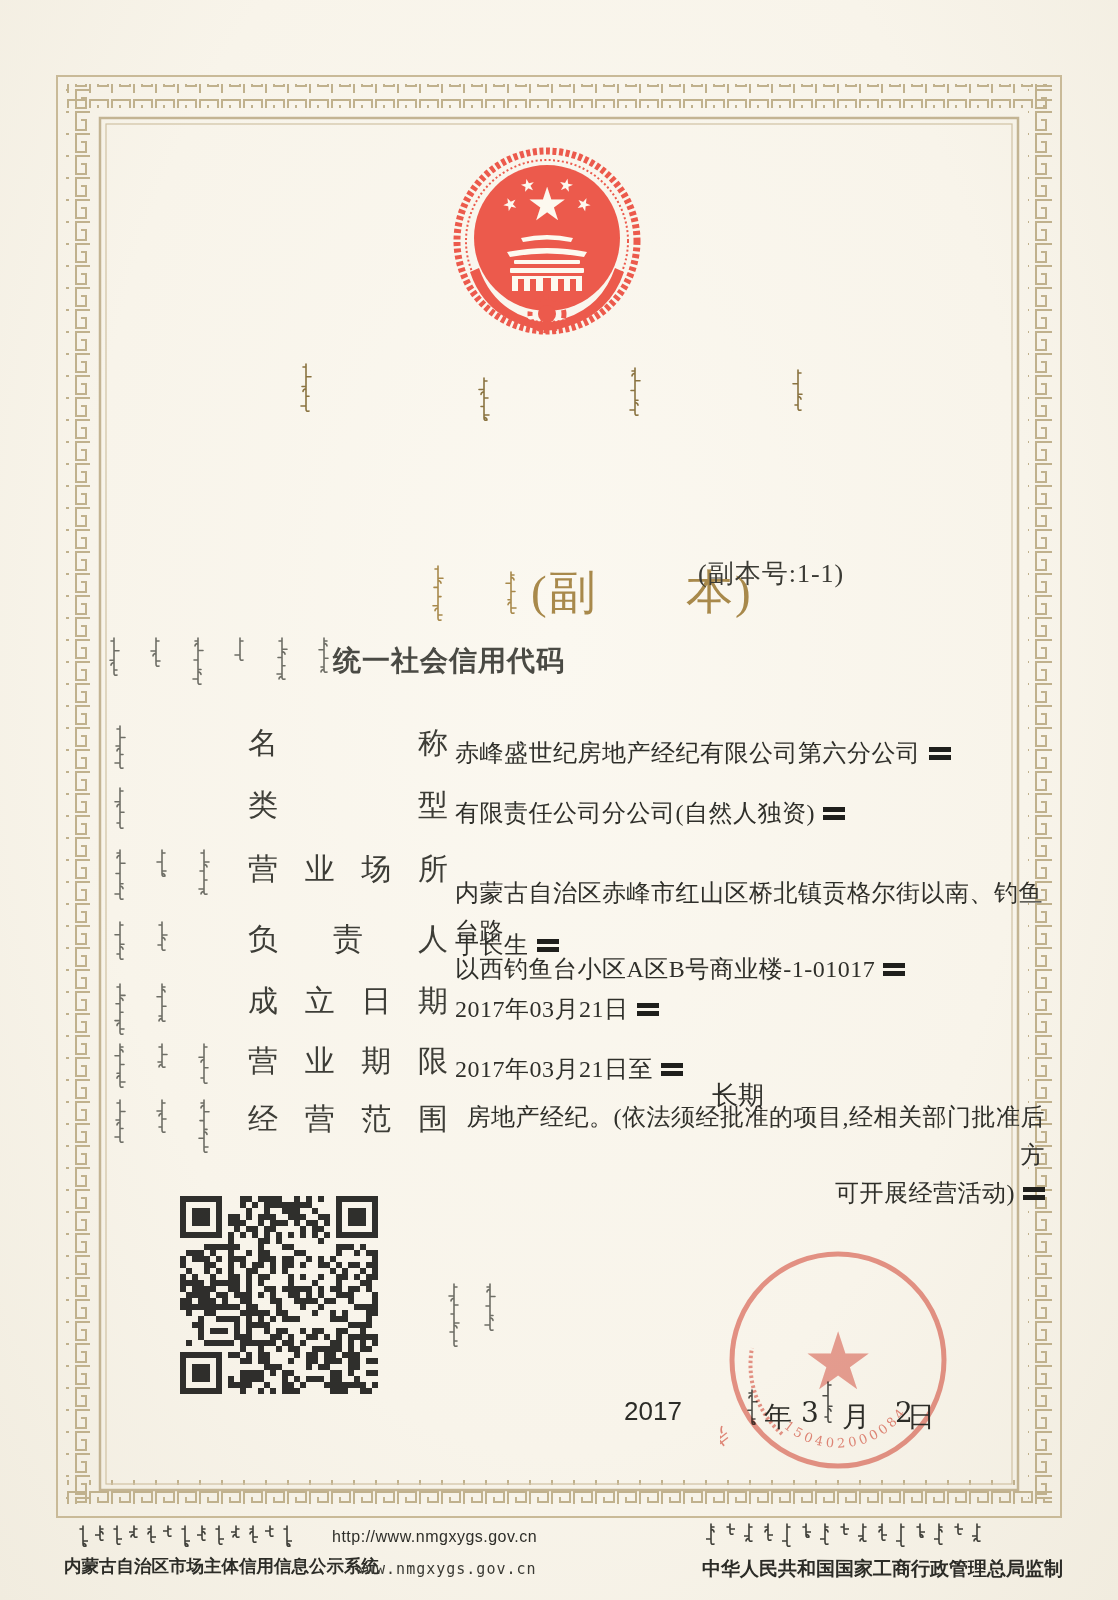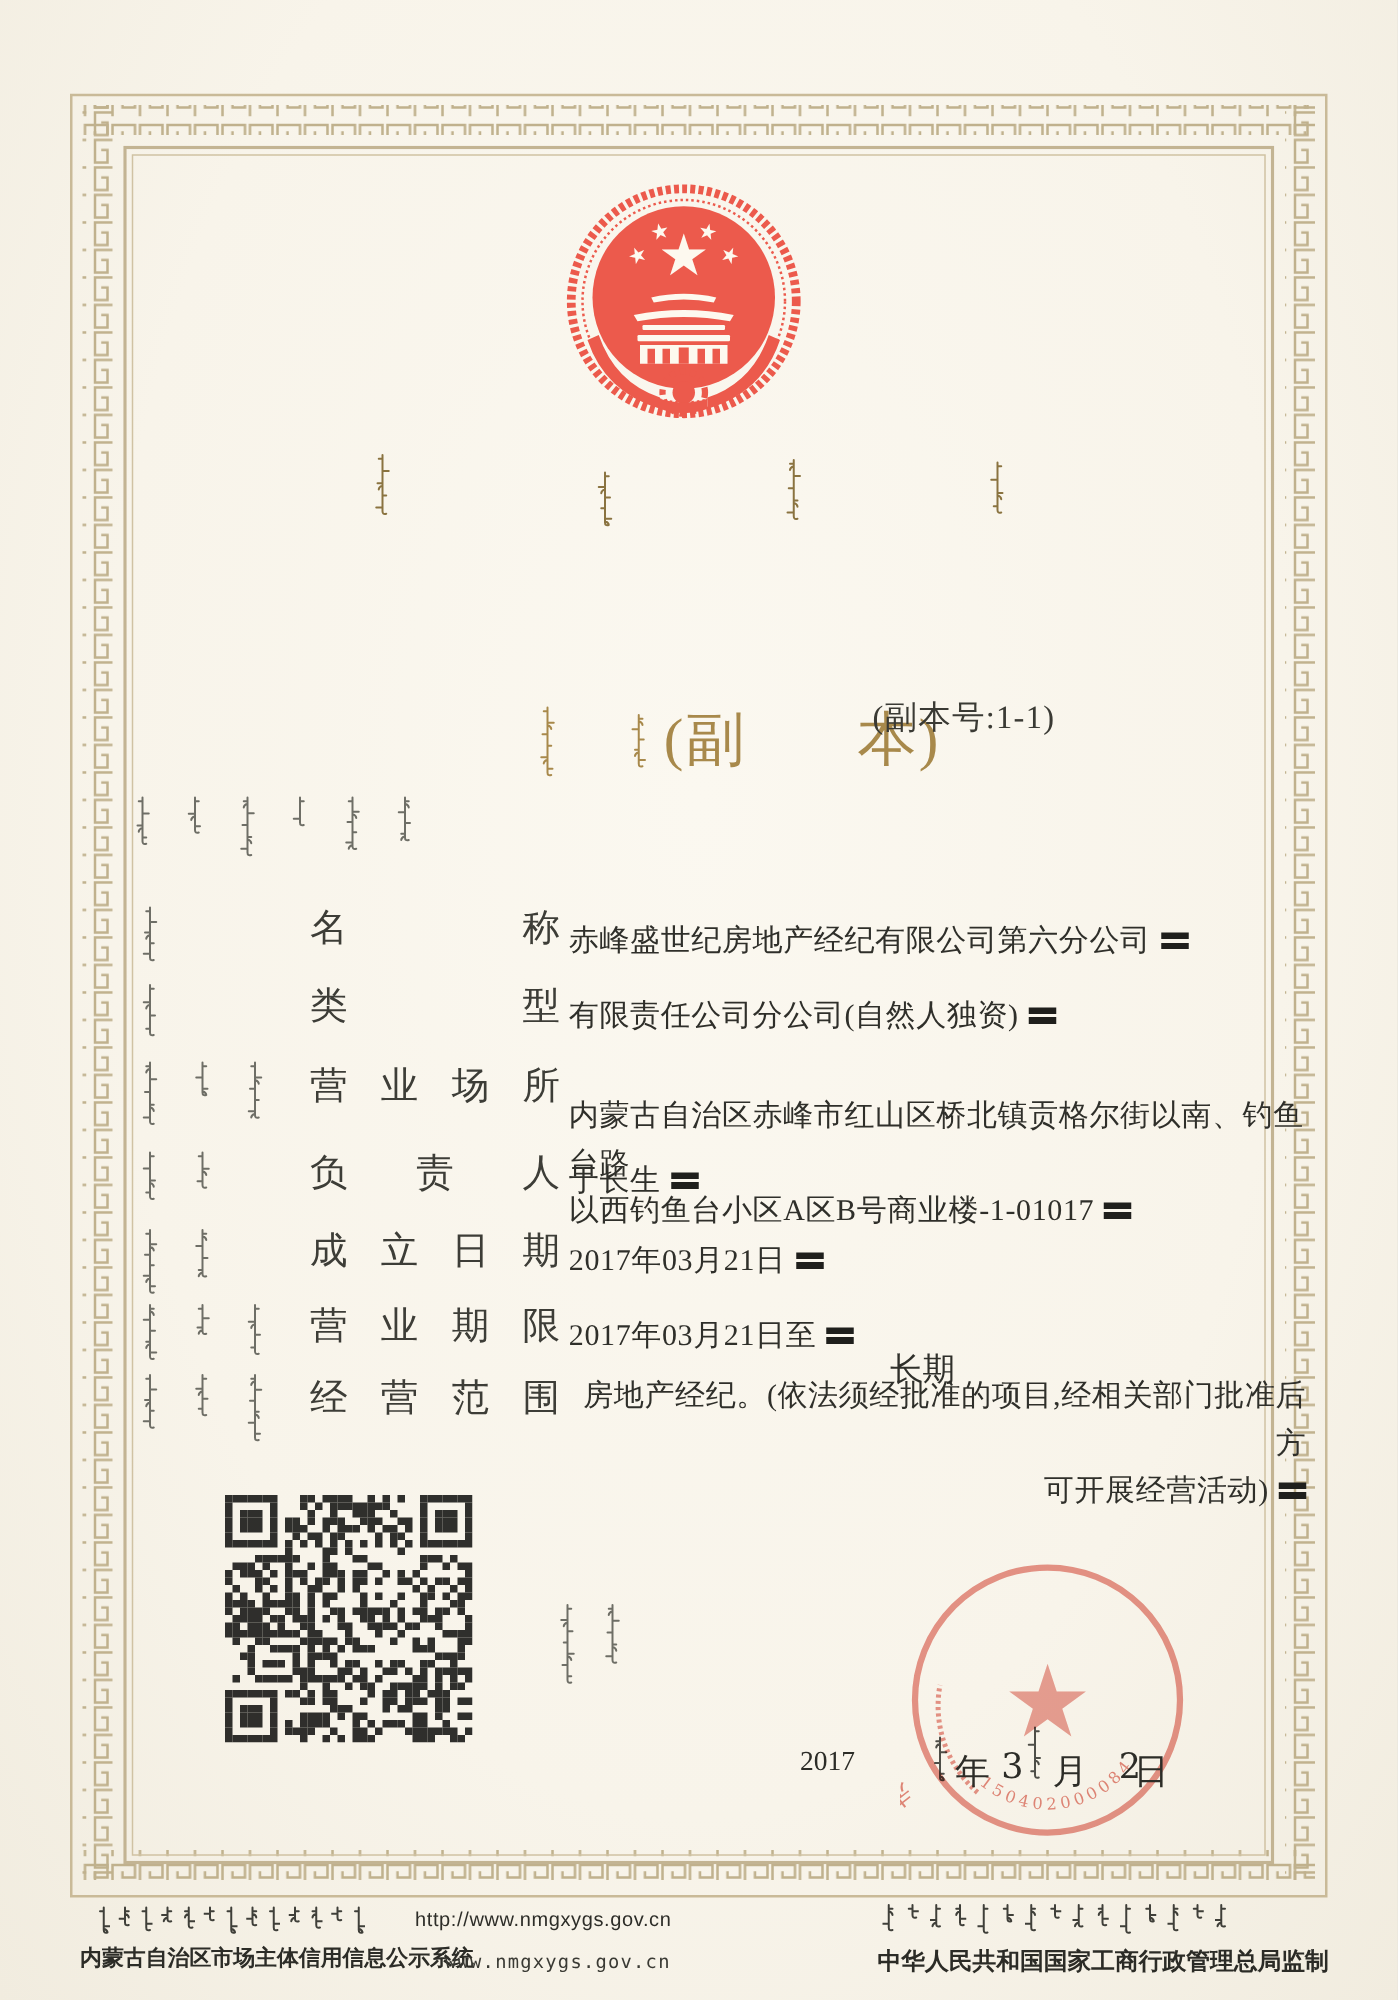--- a/index.html
+++ b/index.html
@@ -71,21 +71,21 @@
     position:absolute; left:520px; top:1292px;
     font-size:29px; color:#3a3a34; letter-spacing:17px; white-space:nowrap;
   }
 
   .seal{position:absolute; left:720px; top:1242px; opacity:.85; mix-blend-mode:multiply;}
 
   .date-part{
     position:absolute; font-size:28px; color:#2c2c27; white-space:nowrap;
     font-family:"Liberation Serif", serif;
   }
-  .d-year{left:640px; top:1396px; font-size:22px; font-family:Liberation Serif, serif;}
+  .d-year{left:624px; top:1396px; font-size:26px; font-family:Liberation Sans, sans-serif;}
   .d-yunit{left:764px; top:1398px;}
   .d-month{left:801px; top:1396px; font-family:"DejaVu Serif",serif;}
   .d-munit{left:842px; top:1398px;}
   .d-day{left:895px; top:1396px; font-family:"DejaVu Serif",serif;}
   .d-dunit{left:907px; top:1398px;}
 
   .f-url-top{
     position:absolute; left:332px; top:1528px;
     font-family:Liberation Sans, sans-serif; font-size:16px; color:#2d2d28; letter-spacing:.5px;
   }
@@ -317,20 +317,21 @@
       </svg>
       <svg width="10" height="21" viewBox="0 0 10 21">
         <path d="M5,2 V17 Q5,20 8,19 M5,5.0 h3 M5,14.0 h-5 M5,16.0 q-3,1 -3,3 " fill="none" stroke="#3f3f39" stroke-width="1.6" stroke-linecap="round"></path>
       </svg>
     </div>
 
   <div class="subtitle-part sub-open">(副</div>
   <div class="subtitle-part sub-close">本)</div>
   <div class="copy-no">(副本号:1-1)</div>
 
+  <div class="credit-label">统一社会信用代码</div>
 
   <div id="fields-host">
       <div class="field-row" style="top: 726px;">
       <div class="mong row-mong" style="left: 112px; top: -2px; gap: 26px;">
           <svg width="16" height="46" viewBox="0 0 16 46">
             <path d="M8,2 V42 Q8,45 11,44 M8,5.0 h-3 M8,13.5 h5 M8,22.0 h-4 M8,24.0 q-3,1 -3,3 M8,30.5 h3 M8,39.0 h-5 " fill="none" stroke="#6e6e66" stroke-width="1.6" stroke-linecap="round"></path>
           </svg>
         </div>
       <div class="field-label">
           <span>名</span>

